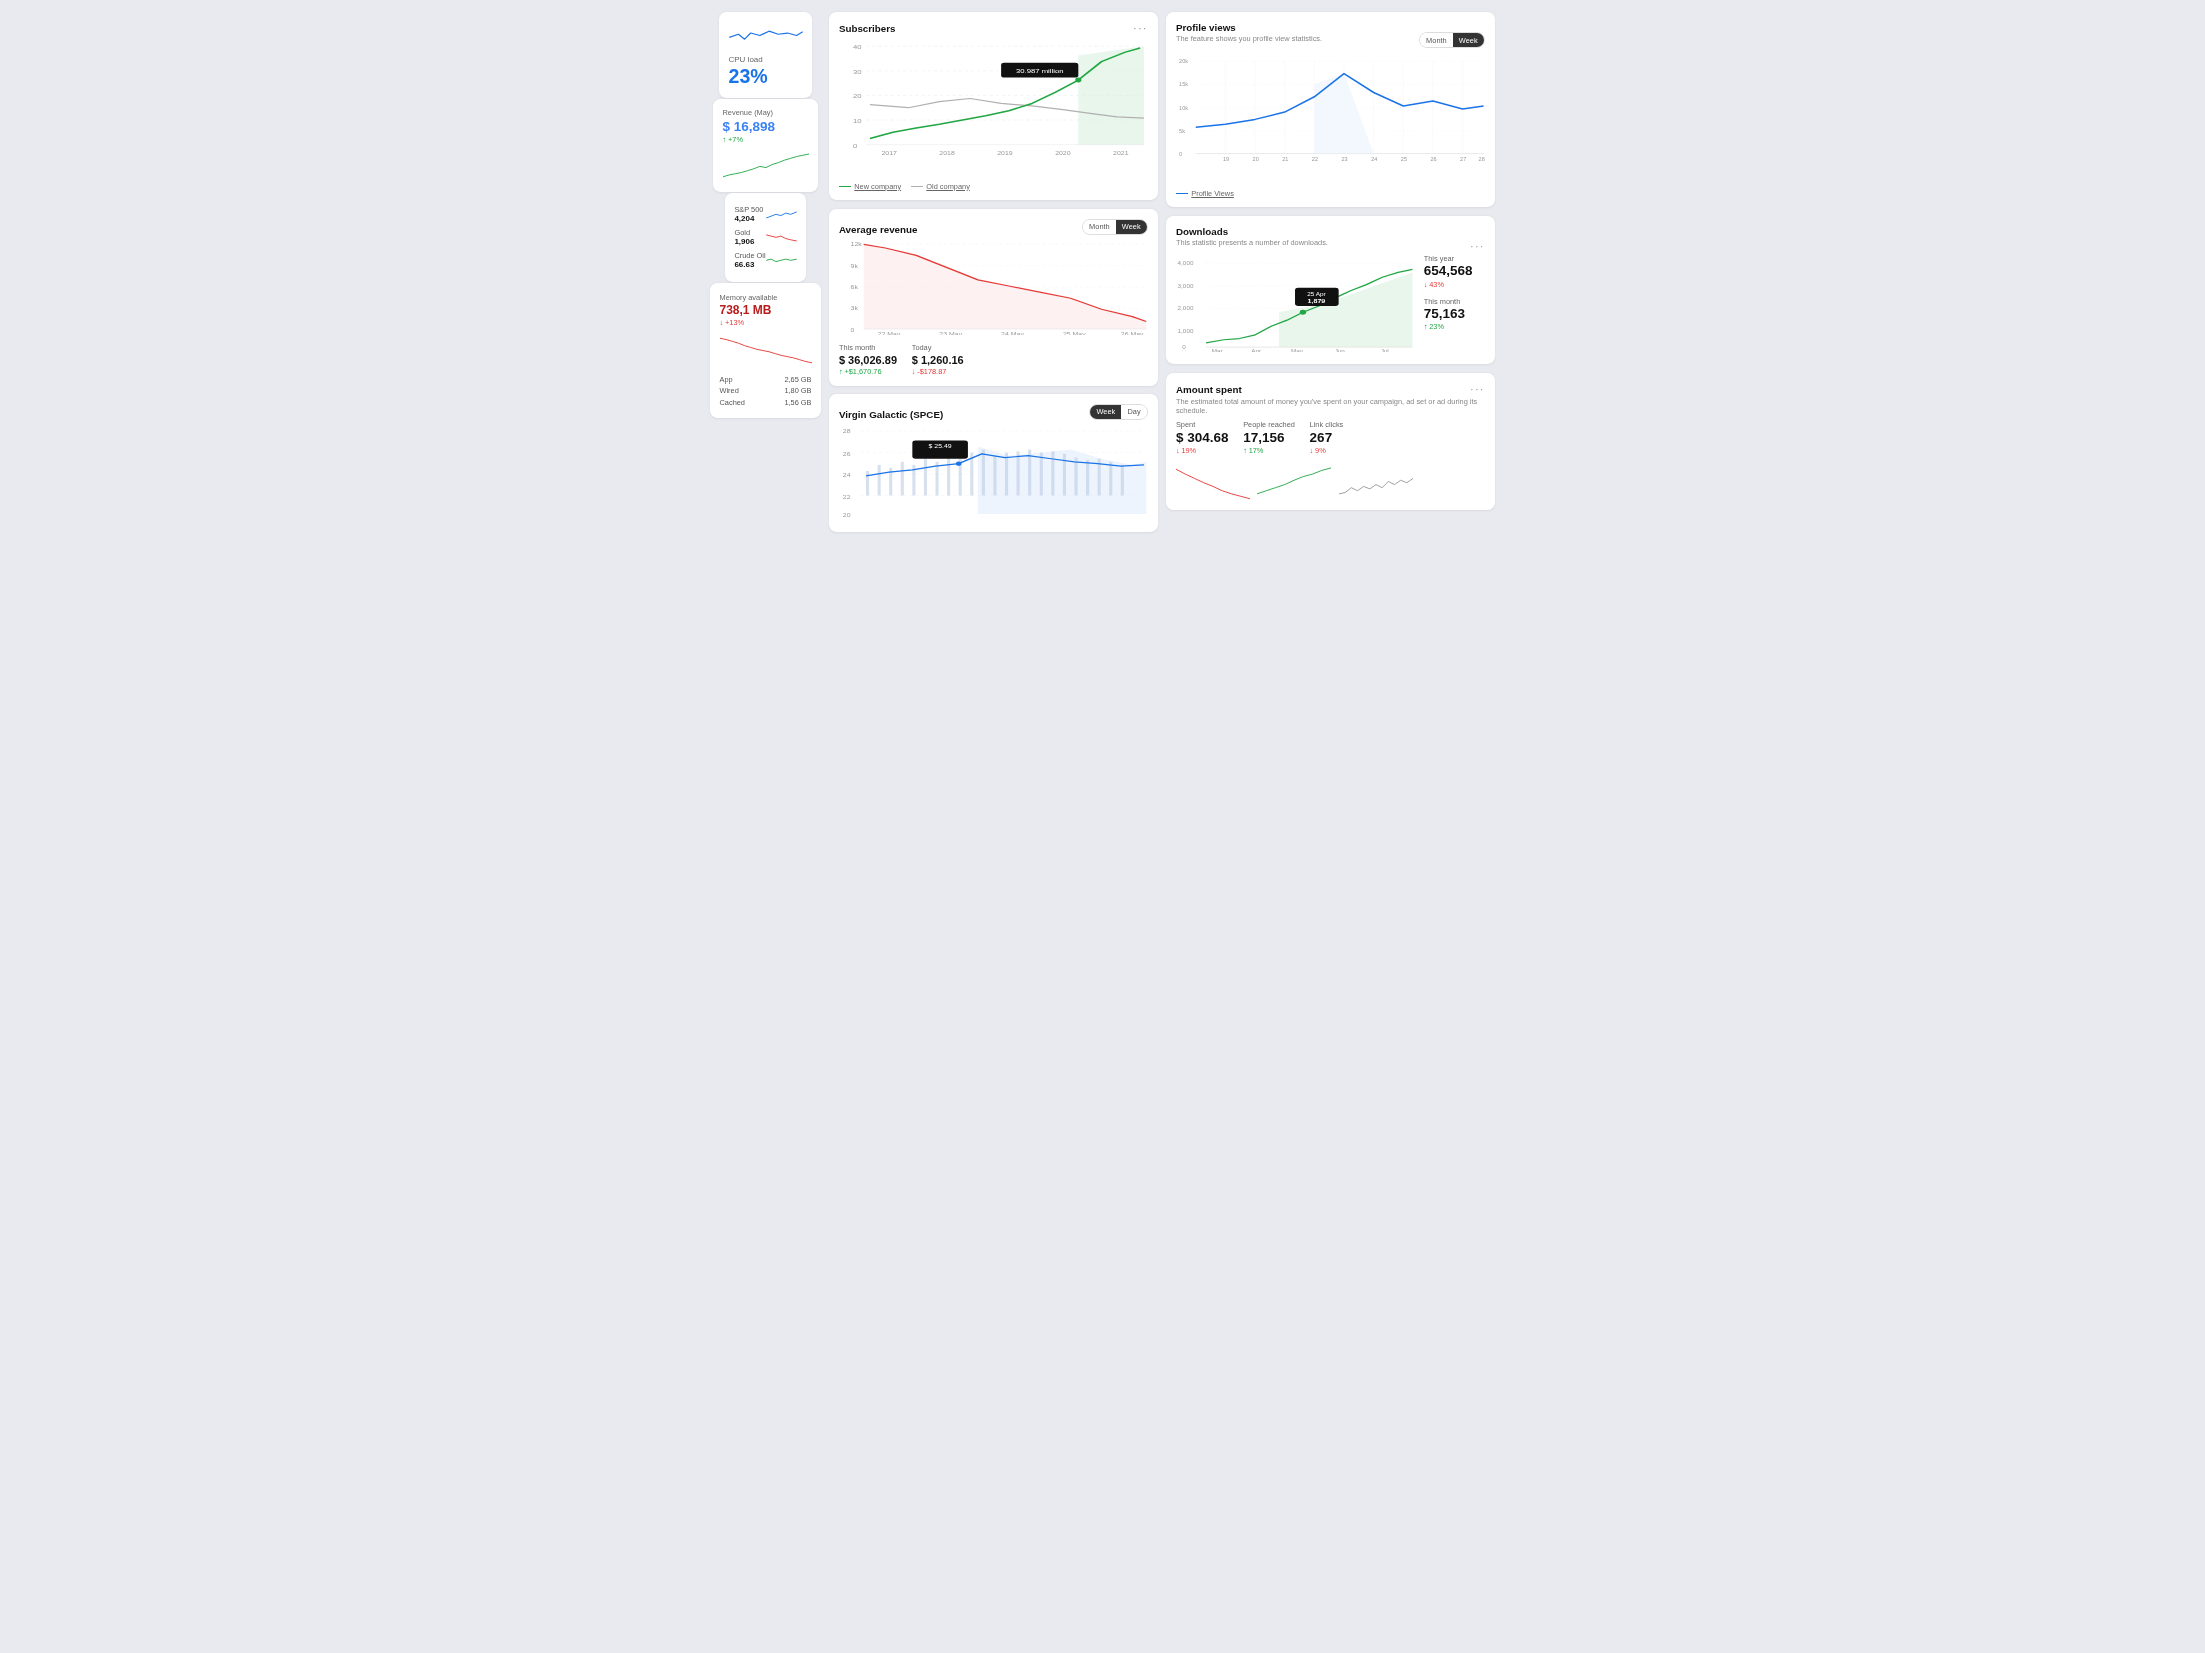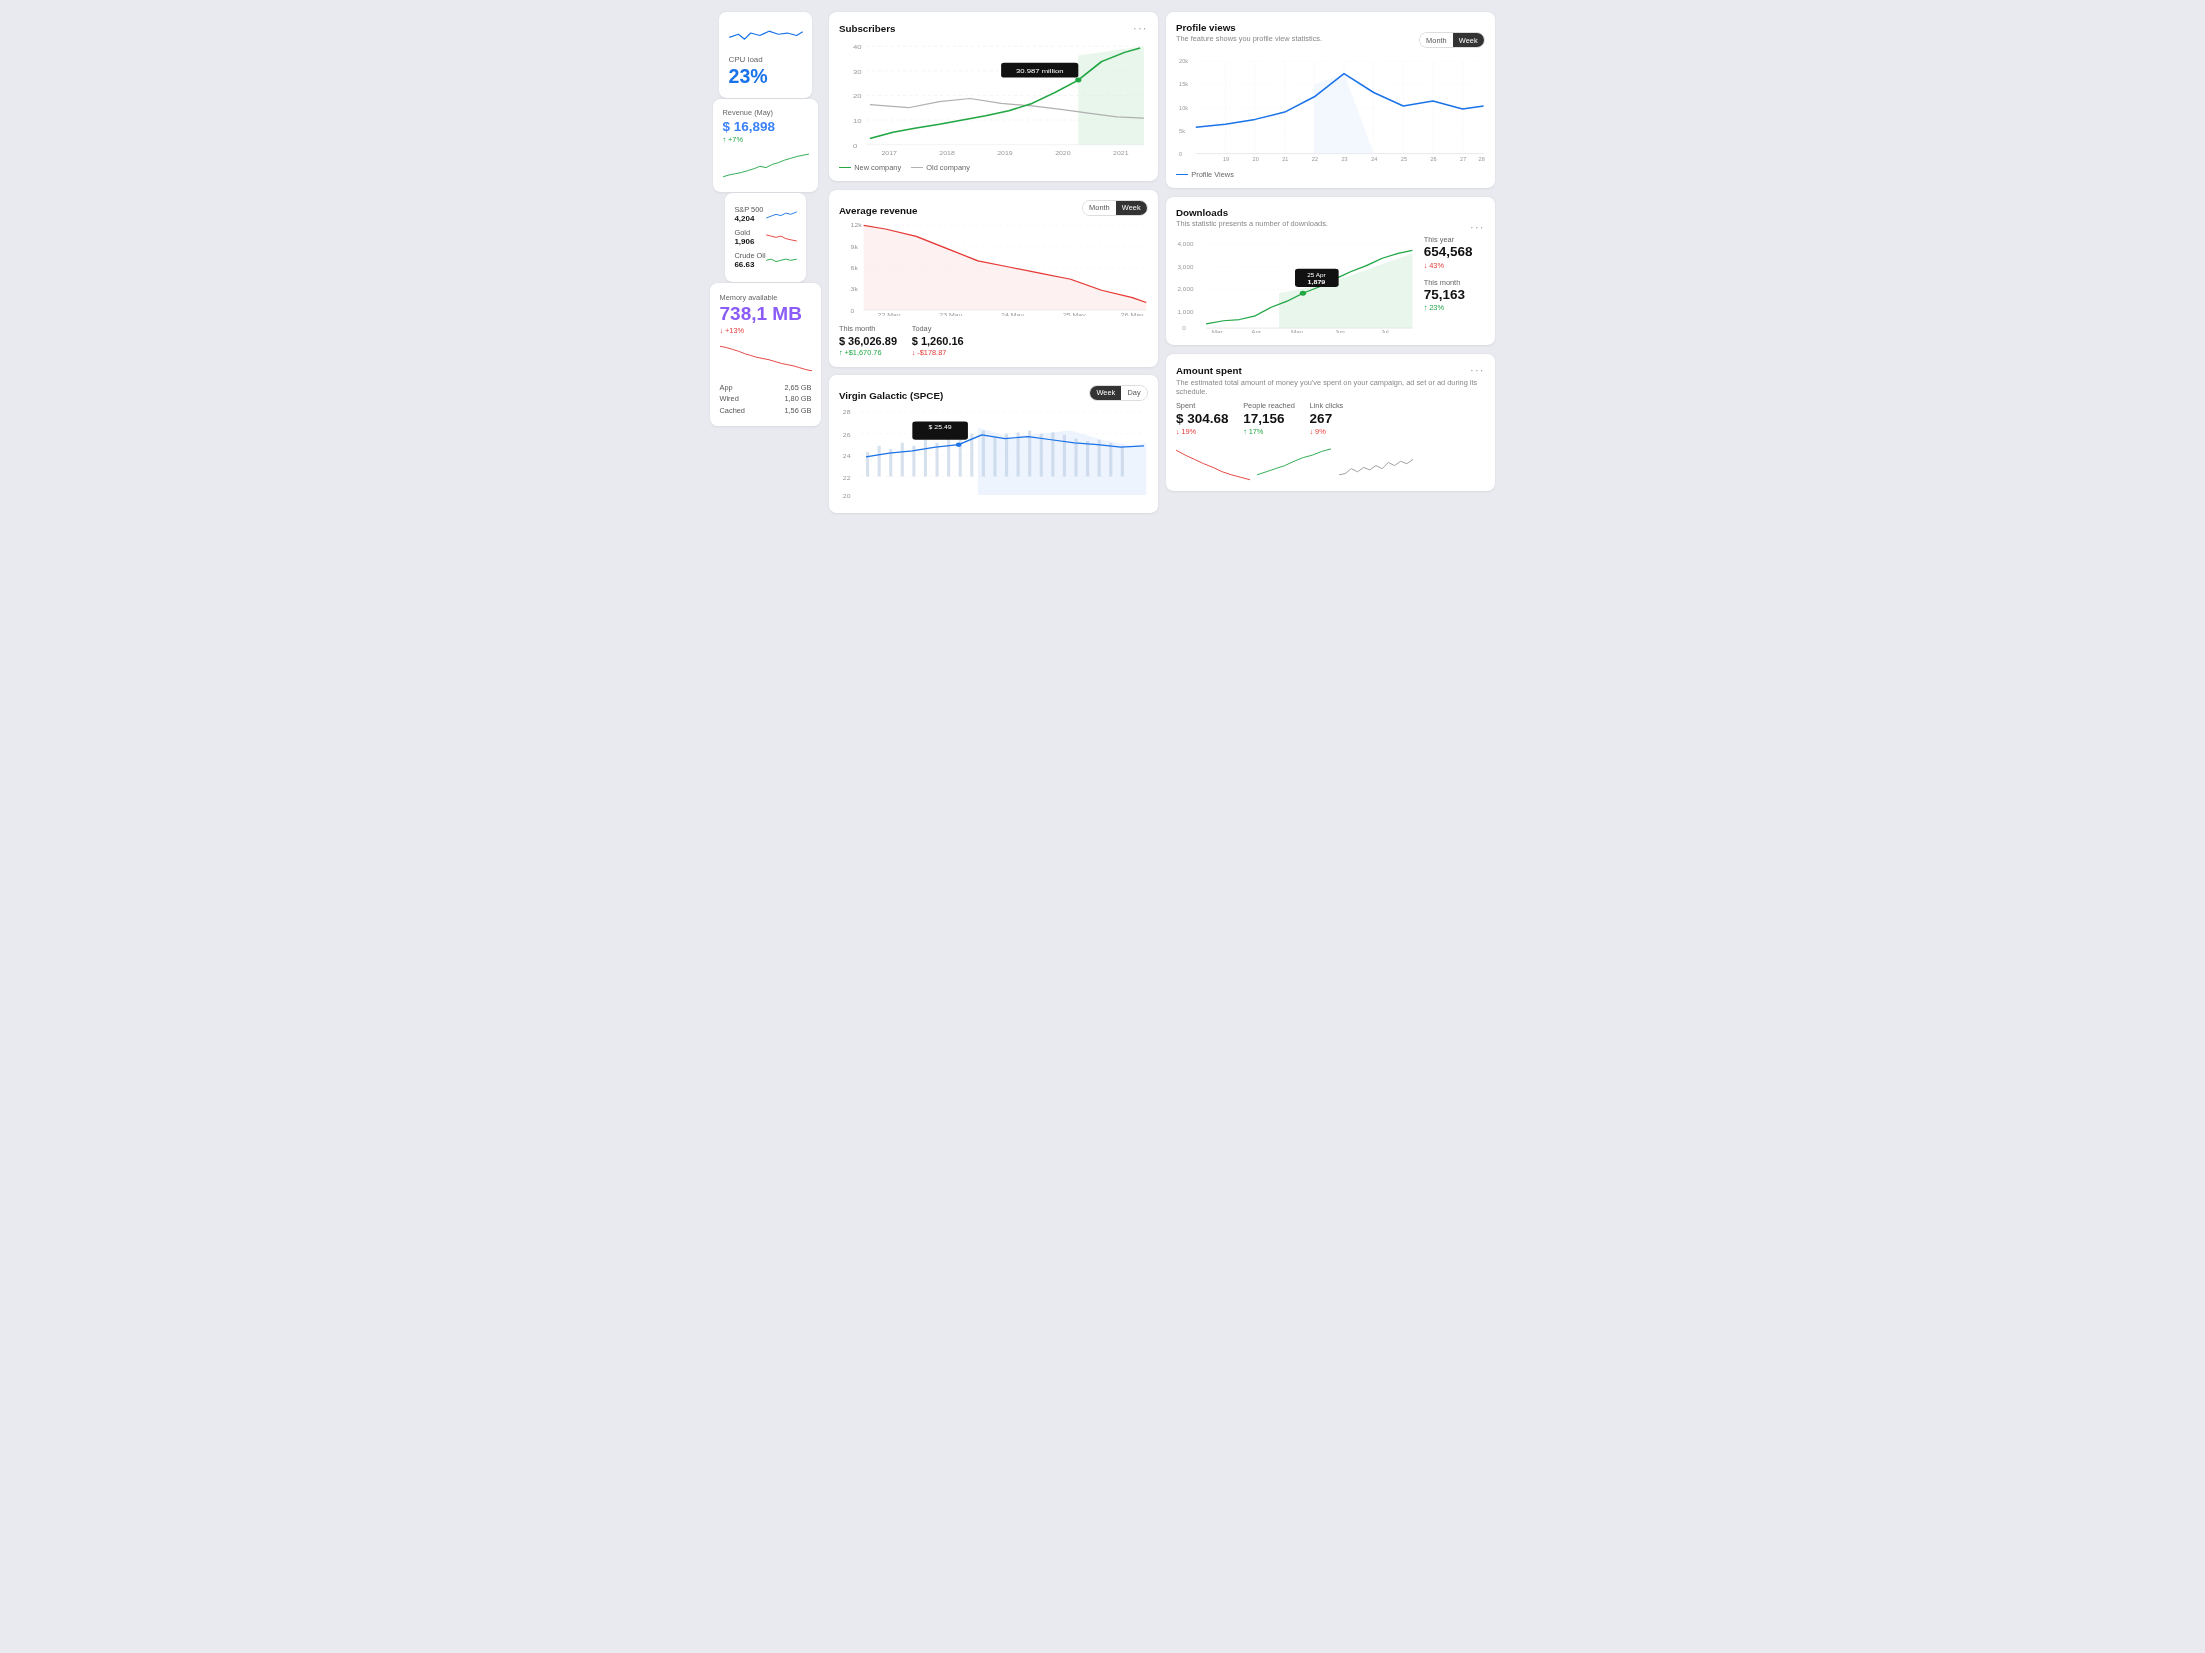--- a/index.html
+++ b/index.html
@@ -31,21 +31,21 @@
     }
     .cpu-card .cpu-label { font-size: 8px; color: #666; margin-top: 6.1px; }
     .cpu-card .cpu-value { font-size: 19.6px; font-weight: 700; color: #1a73e8; margin-top: 1.2px; }
     .revenue-card .rev-label { font-size: 7.4px; color: #666; }
     .revenue-card .rev-value { font-size: 13.5px; font-weight: 700; color: #3b82f6; margin-top: 1.2px; }
     .revenue-card .rev-change { font-size: 7.4px; color: #22a745; margin-top: 1.8px; display: flex; align-items: center; gap: 1.8px; }
     .stocks-card .stock-row { display: flex; justify-content: space-between; align-items: center; padding: 2.5px 0; }
     .stocks-card .stock-name { font-size: 7.4px; color: #555; }
     .stocks-card .stock-val { font-size: 8px; font-weight: 600; color: #111; }
     .memory-card .mem-label { font-size: 7.4px; color: #666; }
-    .memory-card .mem-value { font-size: 19px; font-weight: 700; color: #8b5cf6; margin-top: 1.2px; }
+    .memory-card .mem-value { font-size: 12px; font-weight: 700; color: #b91c1c; margin-top: 1.2px; }
     .memory-card .mem-change { font-size: 7.4px; color: #e53935; margin-top: 1.2px; display: flex; align-items: center; gap: 1.8px; }
     .mem-details { margin-top: 6.1px; }
     .mem-detail-row { display: flex; justify-content: space-between; font-size: 7.4px; color: #555; padding: 1.2px 0; }
     
     .mid-col {
       display: flex;
       flex-direction: column;
       gap: 8.6px;
     }
     
@@ -83,24 +83,25 @@
       color: #fff;
     }
     
     .chart-area {
       width: 100%;
       position: relative;
     }
     .legend {
       display: flex;
       gap: 9.8px;
-      margin-top: 1px;
+      margin-top: 20px;
       font-size: 7.4px;
       color: #666;
       align-items: center;
+      text-decoration: underline;
     }
     .legend-item {
       display: flex;
       align-items: center;
       gap: 3.1px;
     }
     .legend-line {
       width: 12.3px;
       height: 1.2px;
     }

